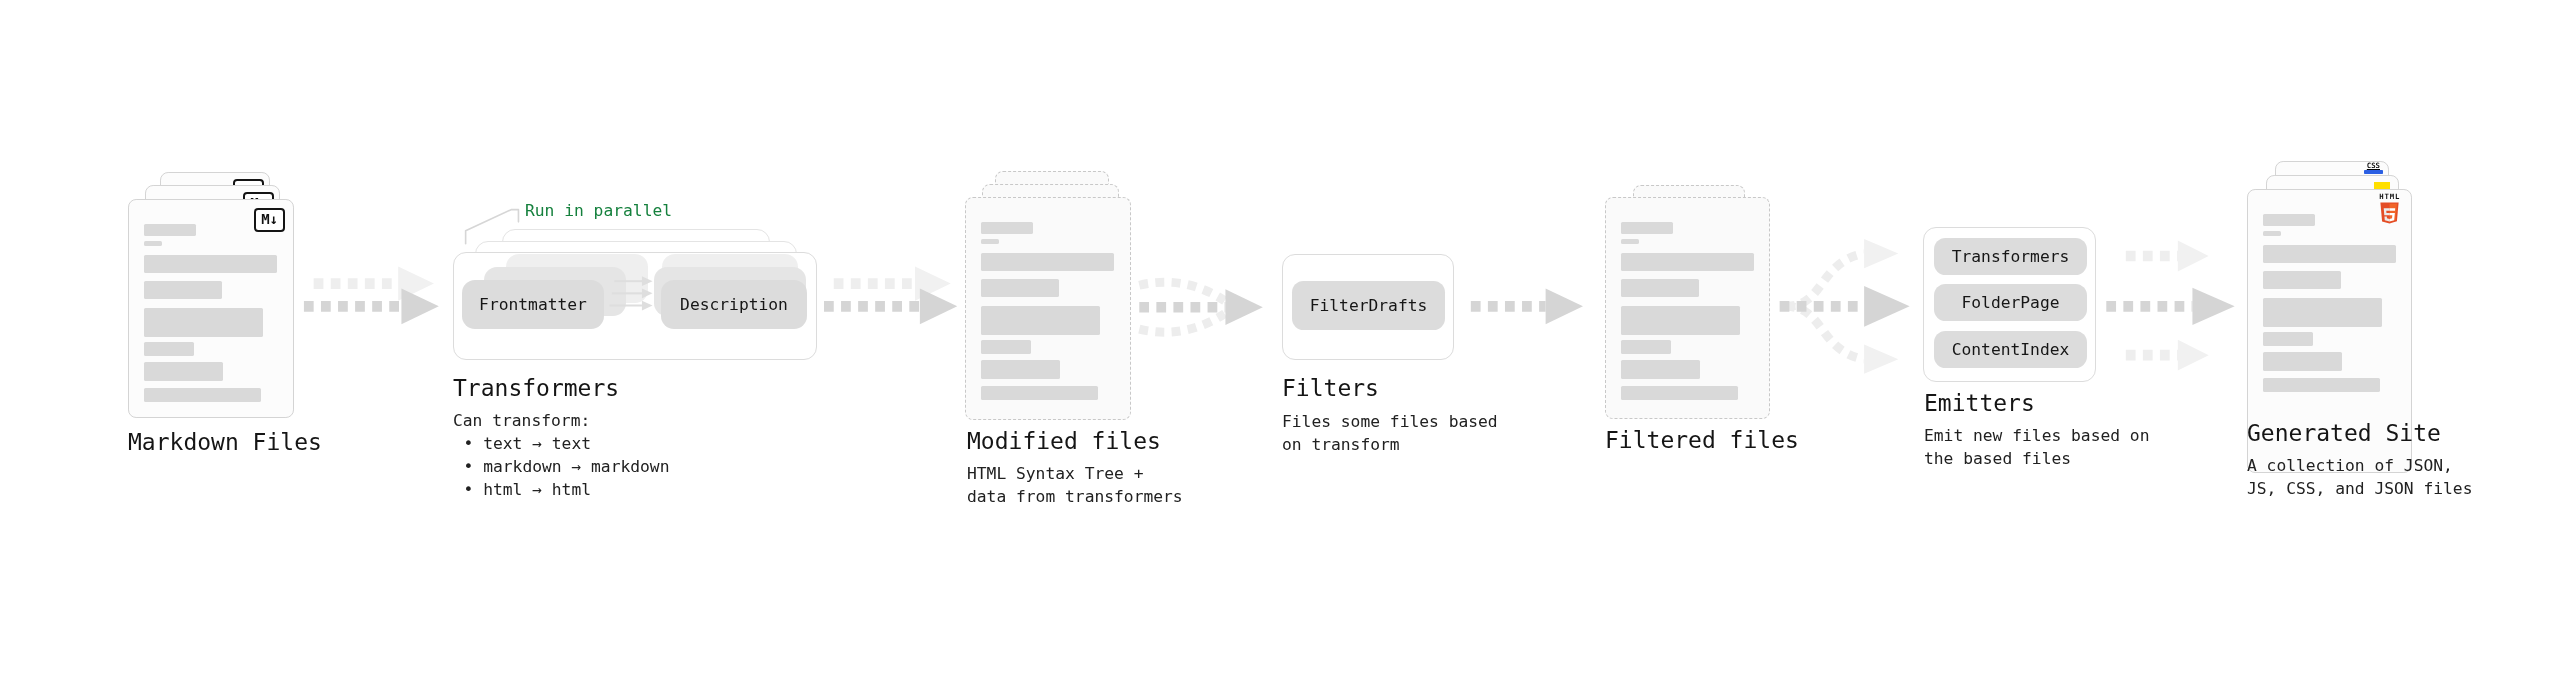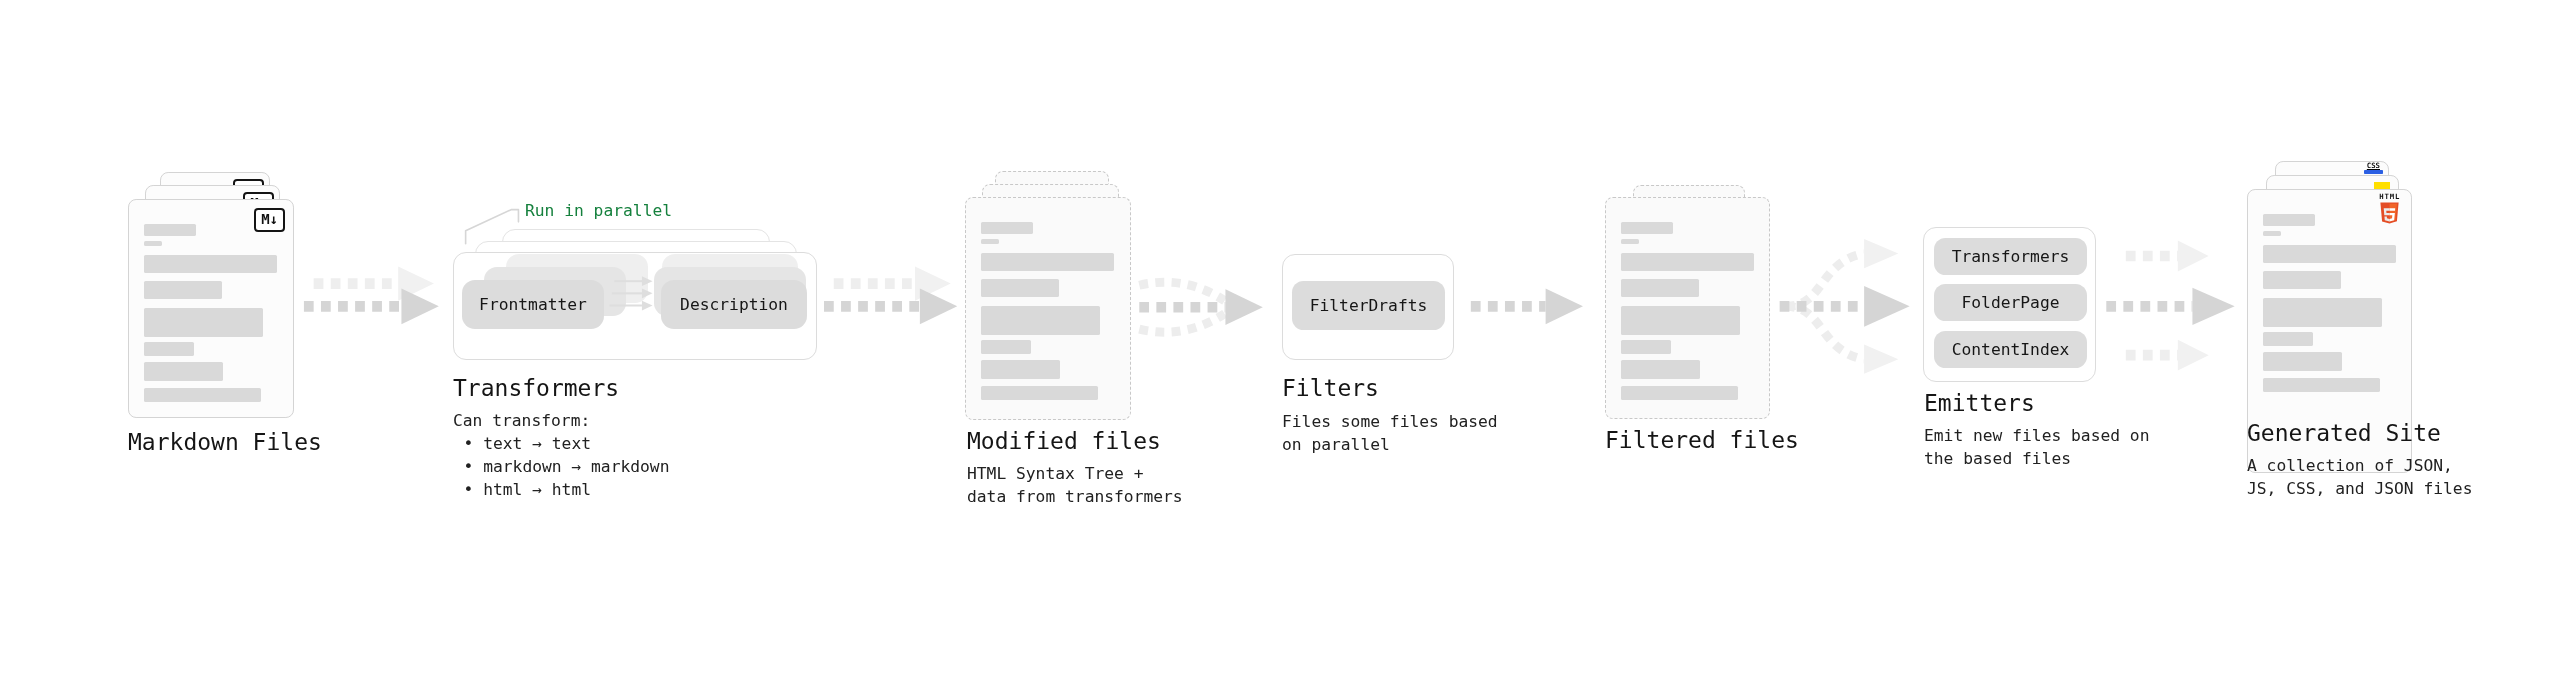--- a/index.html
+++ b/index.html
@@ -116,21 +116,21 @@
   <div class="cap" style="left:967px;top:462px">
     <div>HTML Syntax Tree +</div>
     <div>data from transformers</div>
   </div>
 
   <div class="panel" style="left:1282px;top:254px;width:172px;height:106px"></div>
   <div class="gbox" style="left:1292px;top:281px;width:153px;height:49px">FilterDrafts</div>
   <div class="h" style="left:1282px;top:375px">Filters</div>
   <div class="cap" style="left:1282px;top:410px">
     <div>Files some files based</div>
-    <div>on parallel</div>
+    <div>on transform</div>
   </div>
 
   <div class="doc dashed" style="left:1633px;top:185px;width:112px;height:222px"></div>
   <div class="doc dashed" style="left:1605px;top:197px;width:165px;height:222px">
     <div class="doc-bars">
         <div class="bar" style="width: 52px; height: 12.2px; margin-bottom: 4.9px;"></div>
         <div class="bar" style="width: 18px; height: 4.9px; margin-bottom: 9.8px;"></div>
         <div class="bar" style="width: 133px; height: 18px; margin-bottom: 8.1px;"></div>
         <div class="bar" style="width: 78px; height: 18px; margin-bottom: 8.1px;"></div>
         <div class="bar" style="width: 119px; height: 29px; margin-bottom: 5.7px;"></div>

